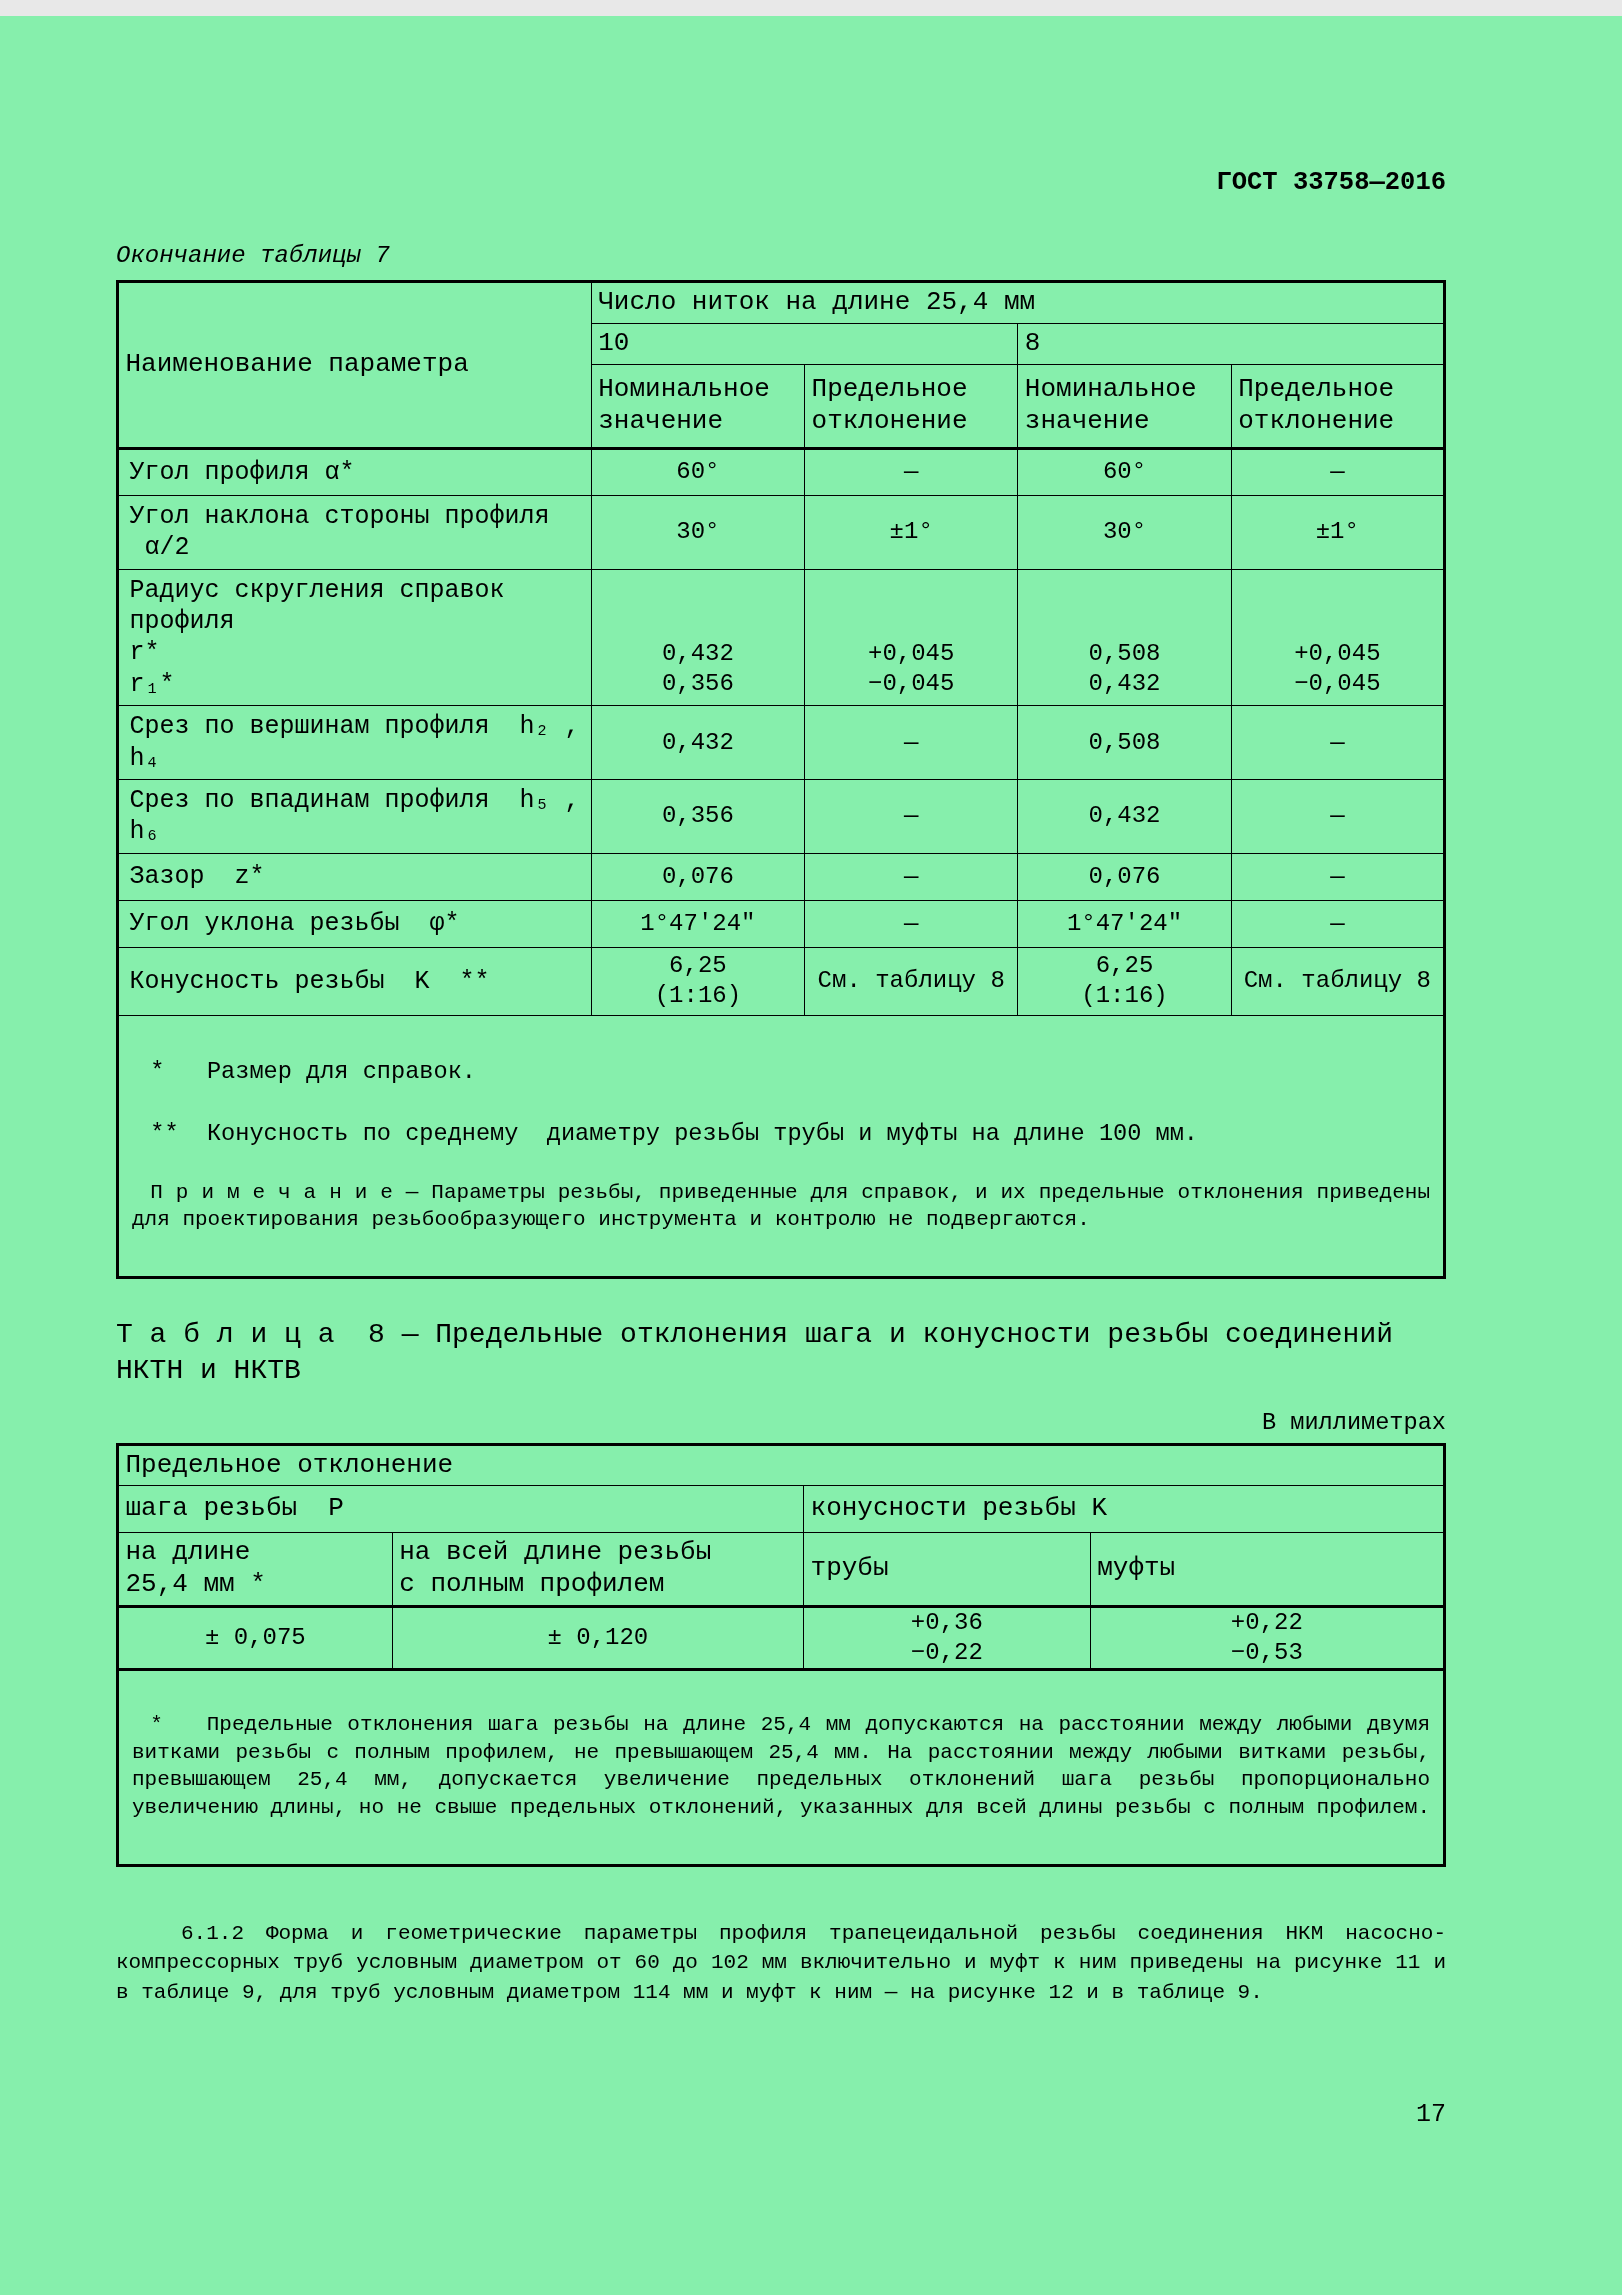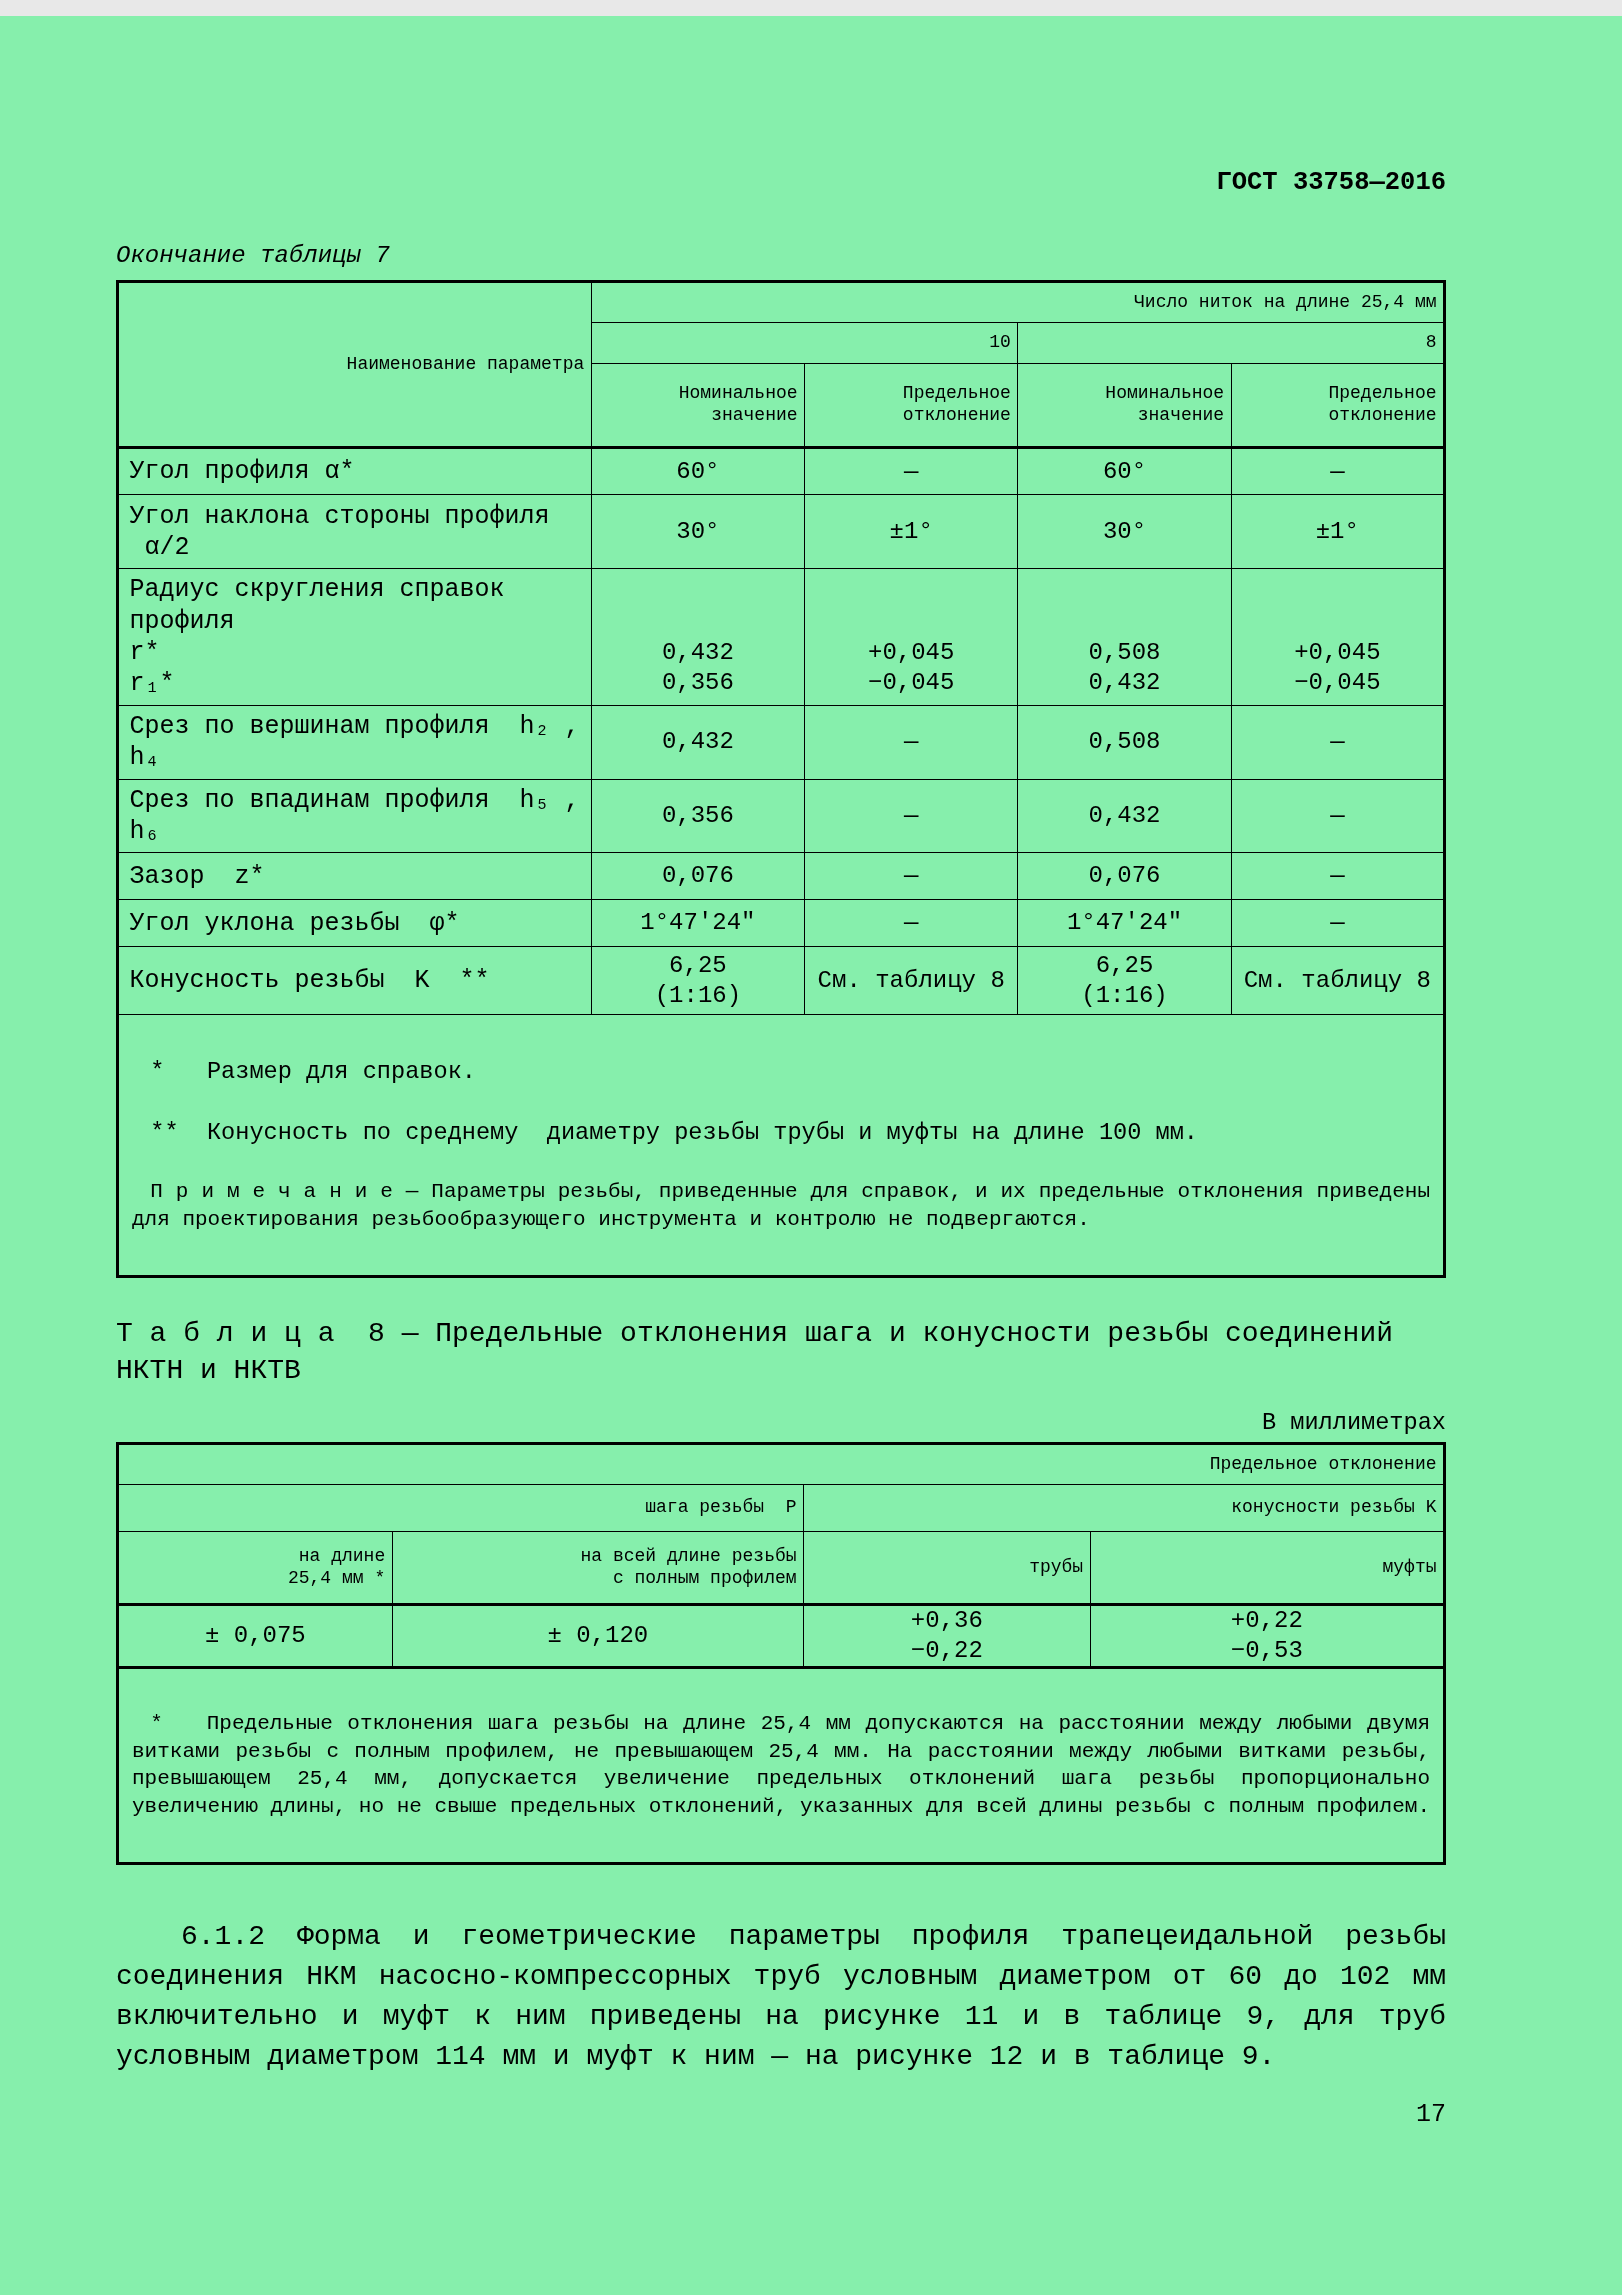--- a/index.html
+++ b/index.html
@@ -35,21 +35,21 @@
   }
   table { width: 100%; border-collapse: collapse; table-layout: fixed; }
   .t7, .t8 { border: 3.3px solid #000; }
   .t7 td, .t8 td {
     border: 1.3px solid #000;
     white-space: pre-line;
     vertical-align: middle;
     font-size: 24px;
     line-height: 1.25;
   }
-  td.hc { text-align: right; font-size: 18px; line-height: 1.22; padding: 3.9px 6.5px; }
+  td.hc { text-align: left; font-size: 26px; line-height: 1.22; padding: 3.9px 6.5px; }
   .t7 td.name { font-size: 25px; text-align: left; padding: 5.2px 6.5px 5.2px 10.5px; line-height: 1.25; }
   td.val { text-align: center; }
   .t7 tr.head-bottom td, .t7 td.thick-bottom { border-bottom: 3.3px solid #000; }
   .t8 tr.head-bottom td { border-bottom: 3.3px solid #000; }
   .t8 tr.values-row td { border-bottom: 3.3px solid #000; }
   .t7 tr.row-radius td.val { vertical-align: bottom; padding-bottom: 6.5px; }
   tr.r62 { height: 41px; }
   tr.r72 { height: 47px; }
   tr.r78 { height: 51px; }
   tr.r96 { height: 63px; }
@@ -57,21 +57,21 @@
   tr.r112 { height: 73px; }
   tr.r128 { height: 84px; }
   tr.r150 { height: 98px; }
   td.notes-cell { padding: 10.5px 13px 11.8px 13px; }
   .fn { font-size: 23.6px; line-height: 1.32; text-indent: 18.3px; text-align: left; }
   .fn-note { font-size: 21px; line-height: 1.32; text-indent: 18.3px; text-align: justify; }
   .t8-caption { margin-top: 38px; font-size: 28px; line-height: 1.3; }
   .units { margin-top: 19.6px; margin-bottom: 6.5px; text-align: right; font-size: 23.6px; }
   .para {
     margin-top: 52px;
-    font-size: 28px;
+    font-size: 21px;
     line-height: 1.42;
     text-align: justify;
     text-indent: 65px;
   }
   .page-number {
     position: absolute;
     top: 2084px;
     right: 177px;
     font-size: 25px;
   }

